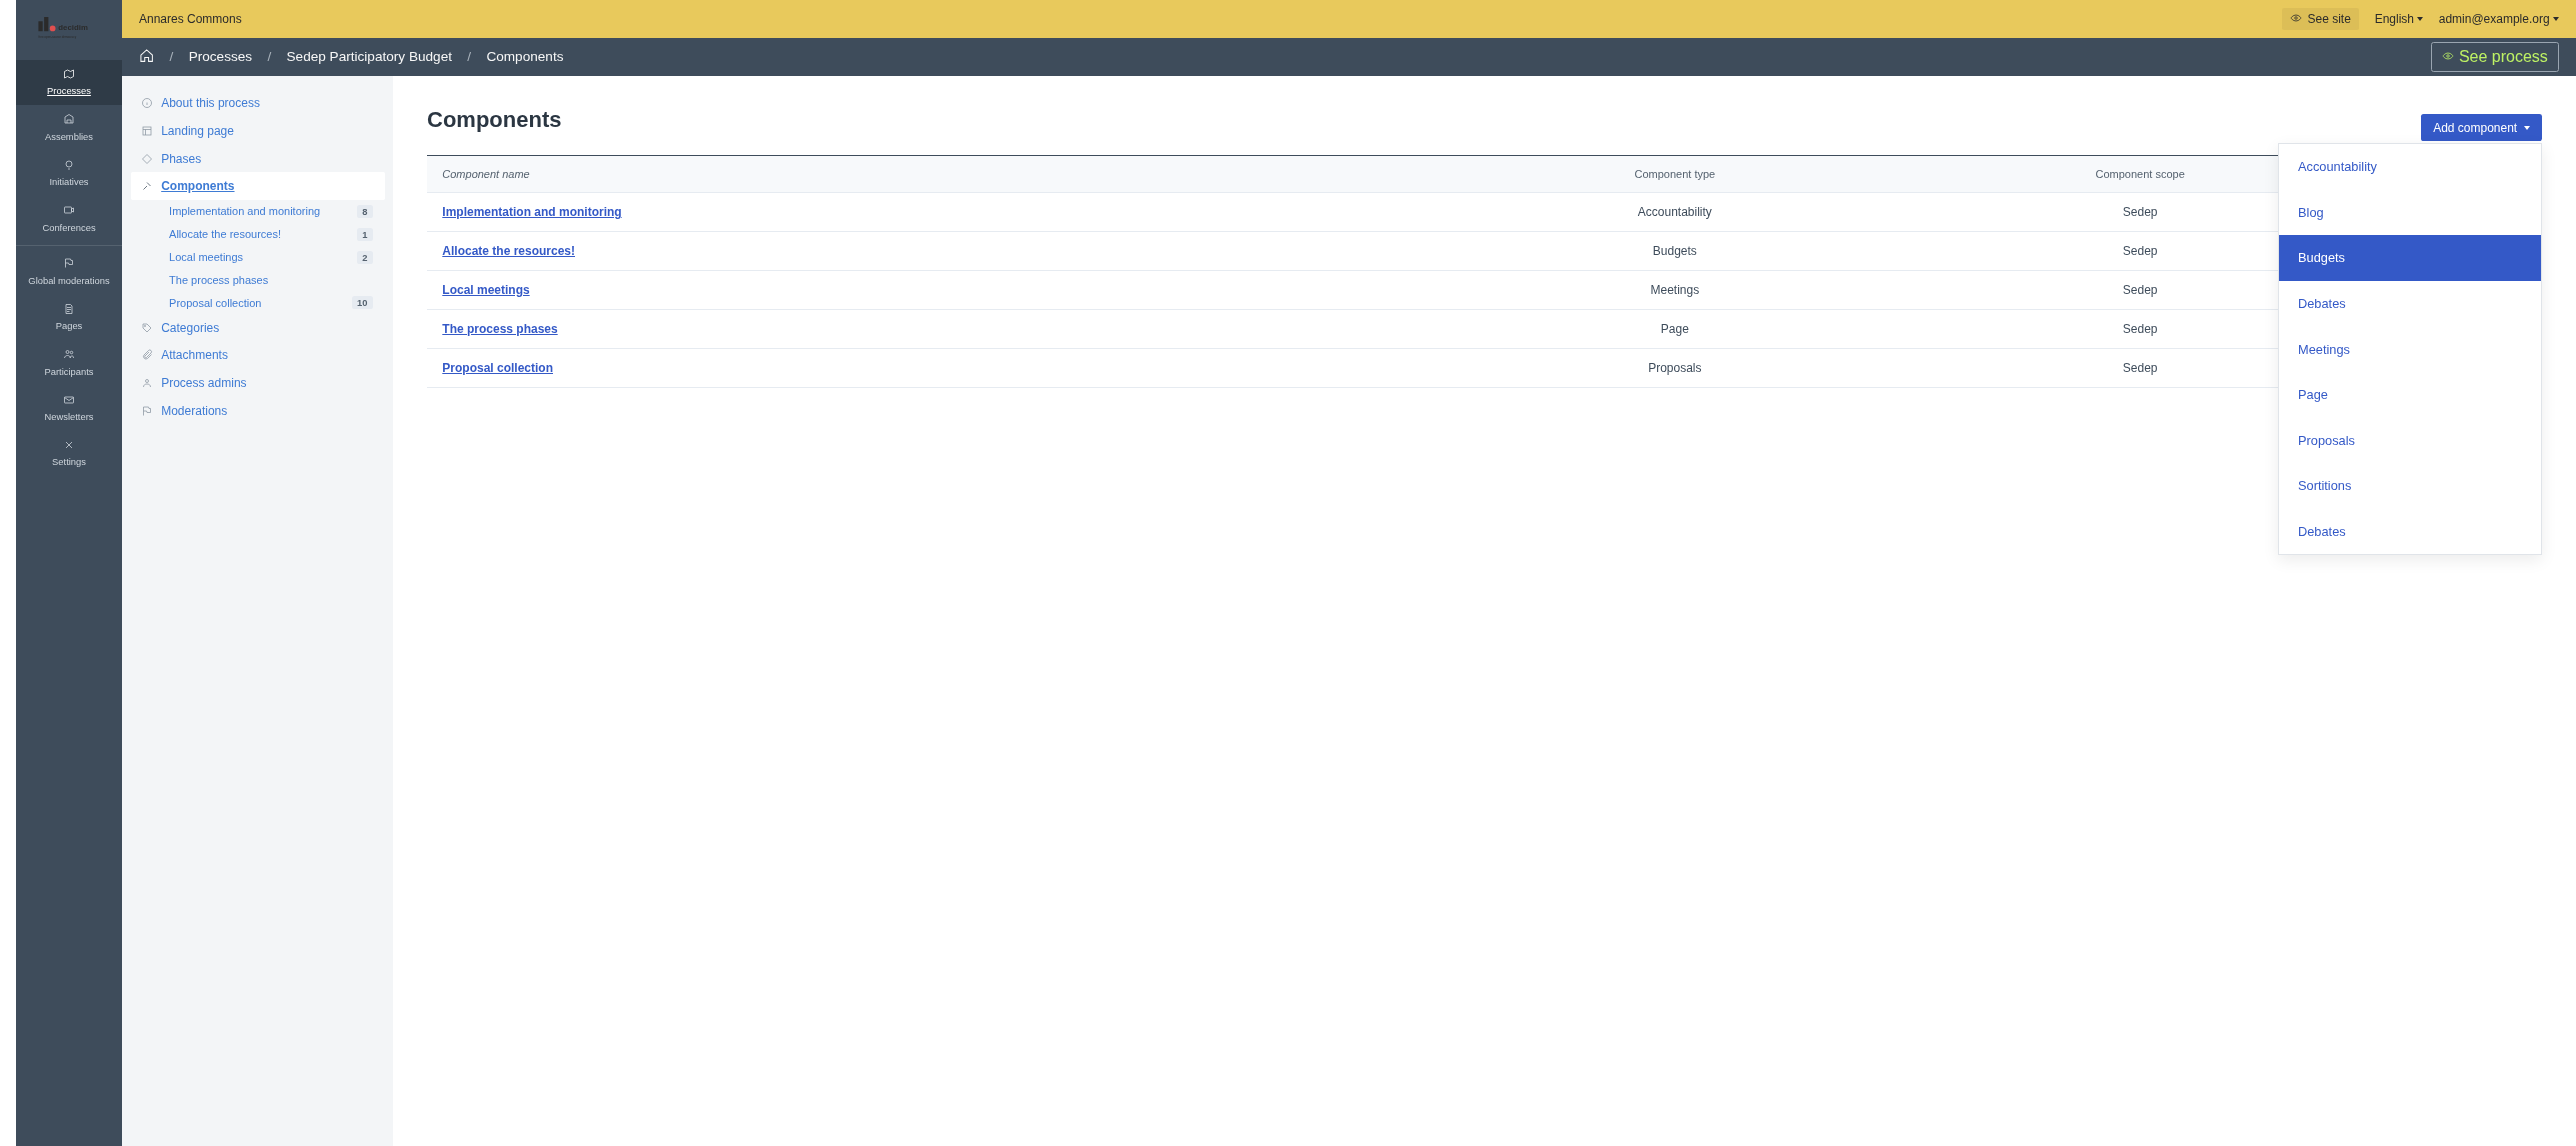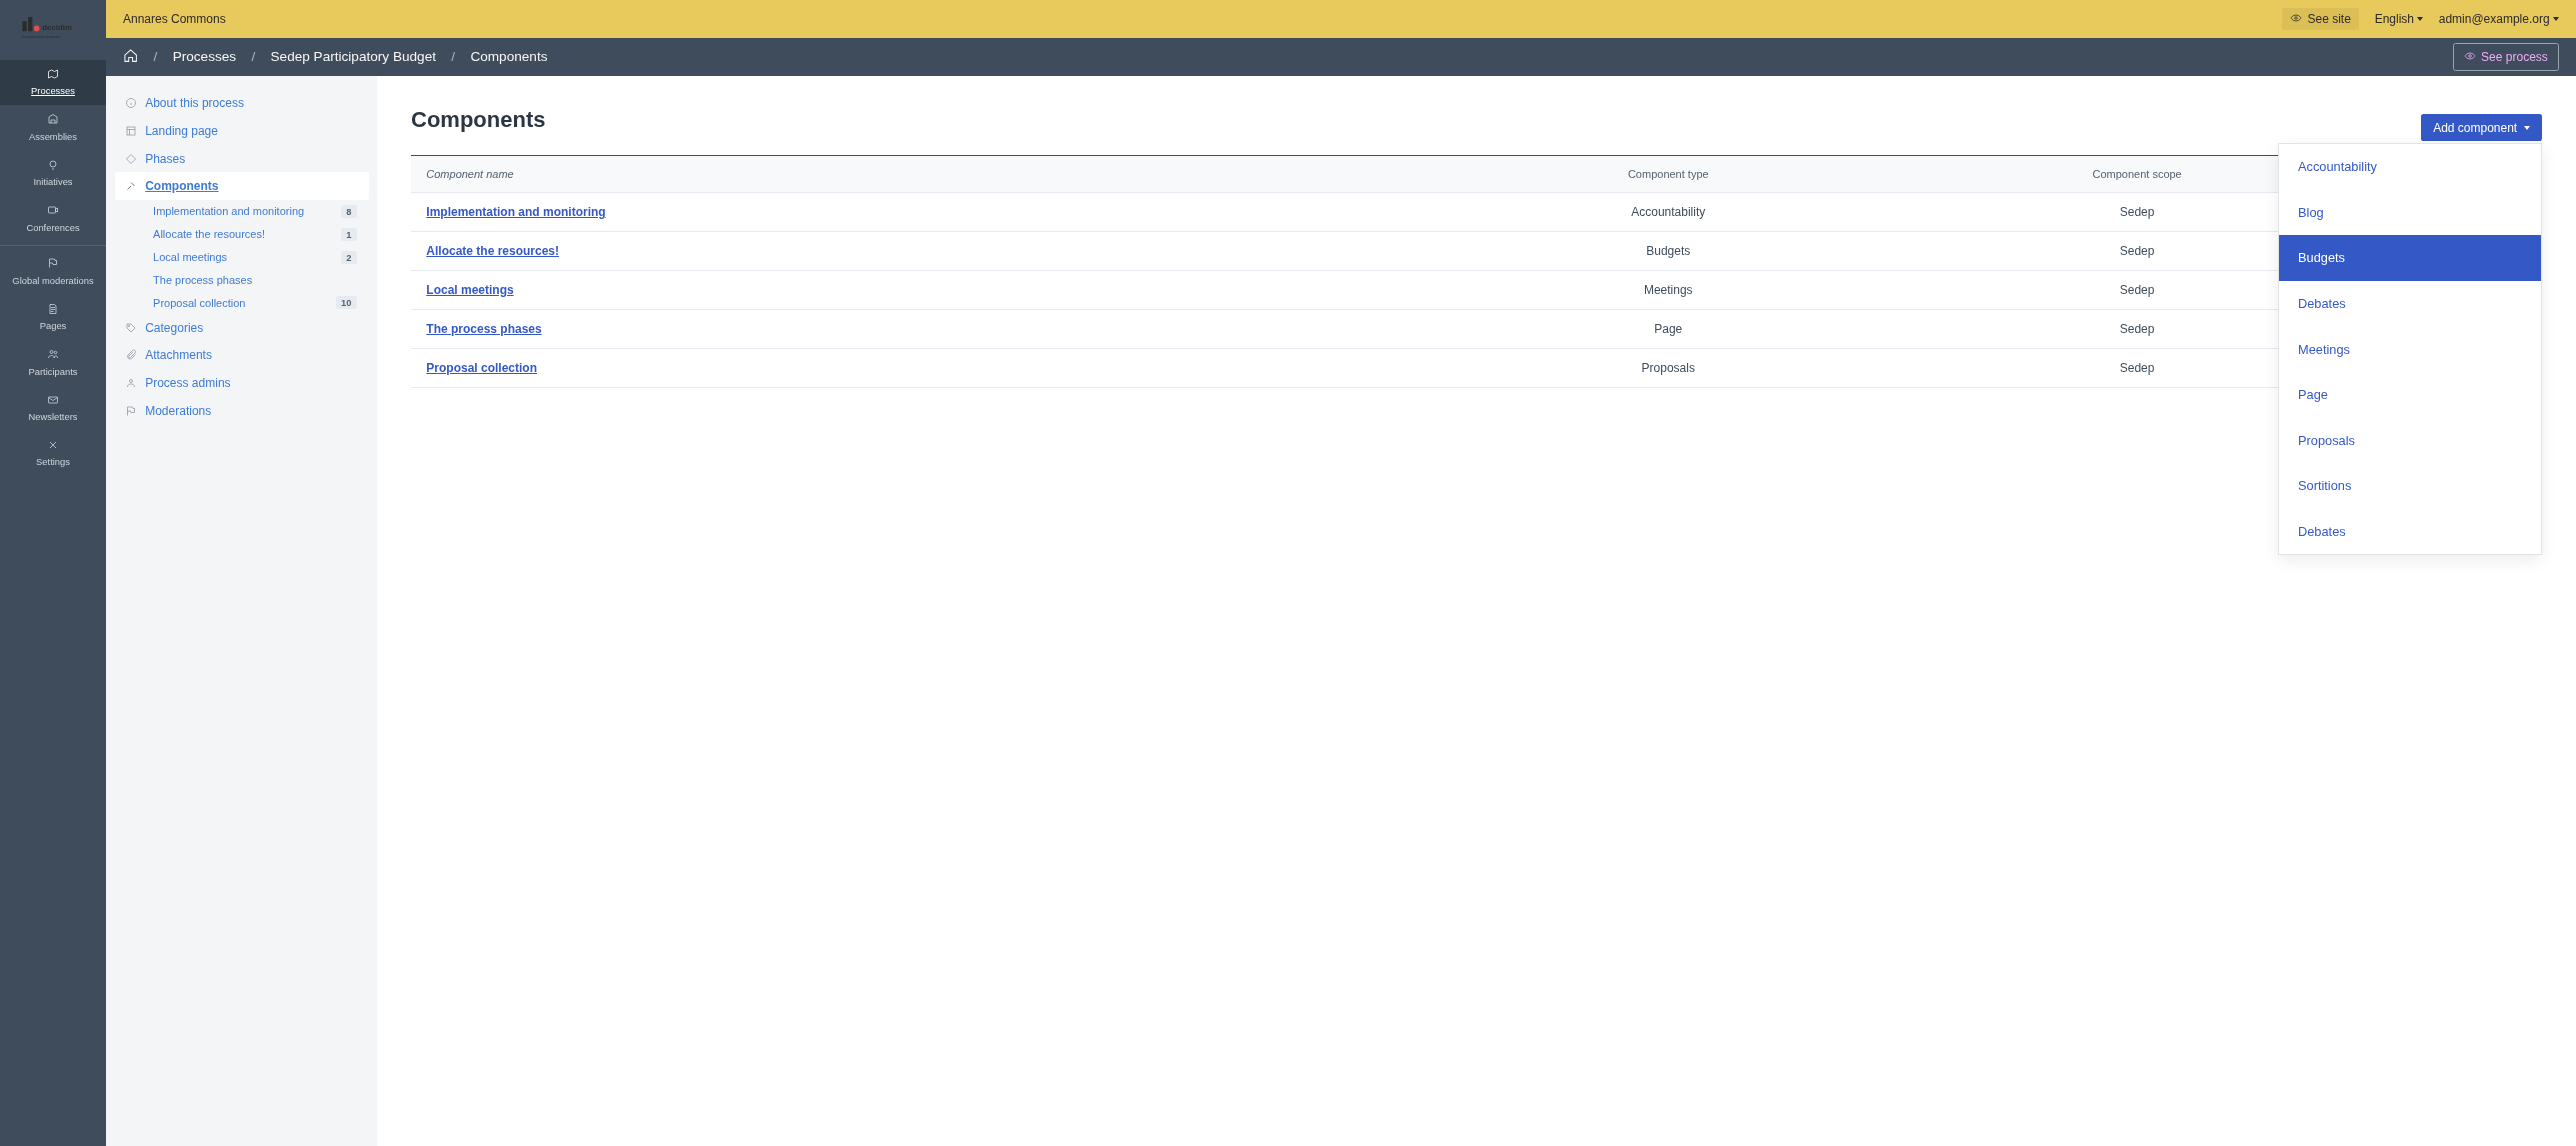--- a/index.html
+++ b/index.html
@@ -1,33 +1,33 @@
 <!DOCTYPE html>
 <html style="font-size:13.6px"><head>
 <meta charset="utf-8">
 <style>
 * { box-sizing: border-box; margin: 0; padding: 0; }
 body { font-family: -apple-system, BlinkMacSystemFont, "Segoe UI", Helvetica, Arial, sans-serif; background: #fff; color: #3e4c5b; overflow: hidden; }
 a { color: #3e7bd4; text-decoration: none; }
-.app { display: grid; grid-template-columns: 106px 1fr; grid-template-rows: 38px 38px 1fr; height: 100vh; width: 100vw; }
+.app { display: grid; grid-template-columns: 106px 1fr; grid-template-rows: 38px 38px 1fr; height: 100vh; width: 100vw; padding-left: 16px; }
 
 
 .topbar { grid-column: 2; grid-row: 1; background: #e8c95c; display: flex; align-items: center; justify-content: space-between; padding: 0 17px; font-size: 12px; }
 .topbar-left { font-weight: 400; color: #2b2b2b; }
 .topbar-right { display: flex; align-items: center; gap: 15.3px; }
 .see-site { display: flex; align-items: center; gap: 5.1px; background: rgba(0,0,0,0.05); padding: 3.4px 8.5px; border-radius: 1.7px; cursor: pointer; color: #2b2b2b; }
 .lang, .user-email { display: flex; align-items: center; gap: 3.4px; cursor: pointer; color: #2b2b2b; }
 
 
 .breadcrumb-bar { grid-column: 2; grid-row: 2; background: #3e4c5b; display: flex; align-items: center; justify-content: space-between; padding: 0 17px; color: #f7f7f7; font-size: 13.6px; }
 .breadcrumbs { display: flex; align-items: center; gap: 15.3px; }
 .breadcrumbs .bc-home svg { width: 15.3px; height: 15.3px; fill: #f7f7f7; }
 .breadcrumbs .sep { color: #aab3bc; }
 .breadcrumbs .crumb { color: #f7f7f7; cursor: pointer; }
-.see-process { border: 0.9px solid #9aa5b1; border-radius: 2.6px; padding: 5.1px 10.2px; display: flex; align-items: center; gap: 5.1px; cursor: pointer; font-size: 12px; color: #f0abfc; }
+.see-process { border: 0.9px solid #9aa5b1; border-radius: 2.6px; padding: 5.1px 10.2px; display: flex; align-items: center; gap: 5.1px; cursor: pointer; font-size: 16px; color: #bef264; }
 
 
 .primary-nav { grid-column: 1; grid-row: 1 / span 3; background: #3e4c5b; display: flex; flex-direction: column; align-items: center; padding-top: 8.5px; }
 .logo-area { width: 100%; display: flex; justify-content: center; padding: 8.5px 0 17px; }
 .logo-area svg { width: 64px; }
 .nav-item { width: 100%; padding: 8.5px 0; text-align: center; cursor: pointer; color: #cfd6dd; font-size: 9.4px; display: flex; flex-direction: column; align-items: center; gap: 3.4px; }
 .nav-item.active { background: #2f3b47; color: #fff; }
 .nav-item.active .nav-label { text-decoration: underline; }
 .nav-item svg { width: 17px; height: 17px; fill: none; stroke: currentColor; stroke-width: 1.5; }
 .nav-divider { width: 100%; height: 0.9px; background: #55626f; margin: 3.4px 0; }

